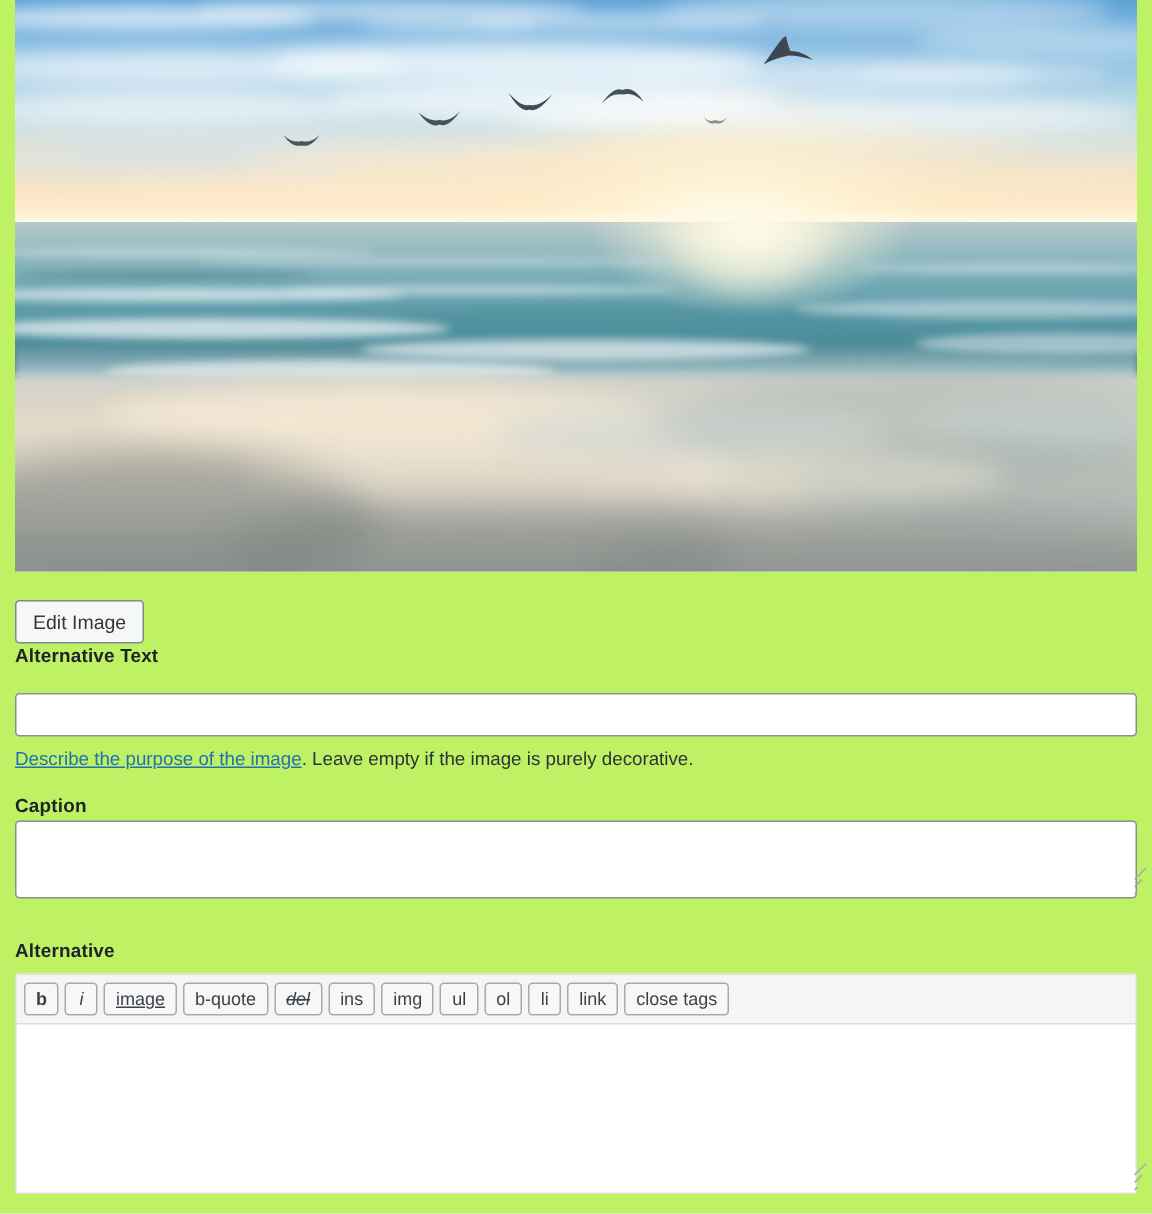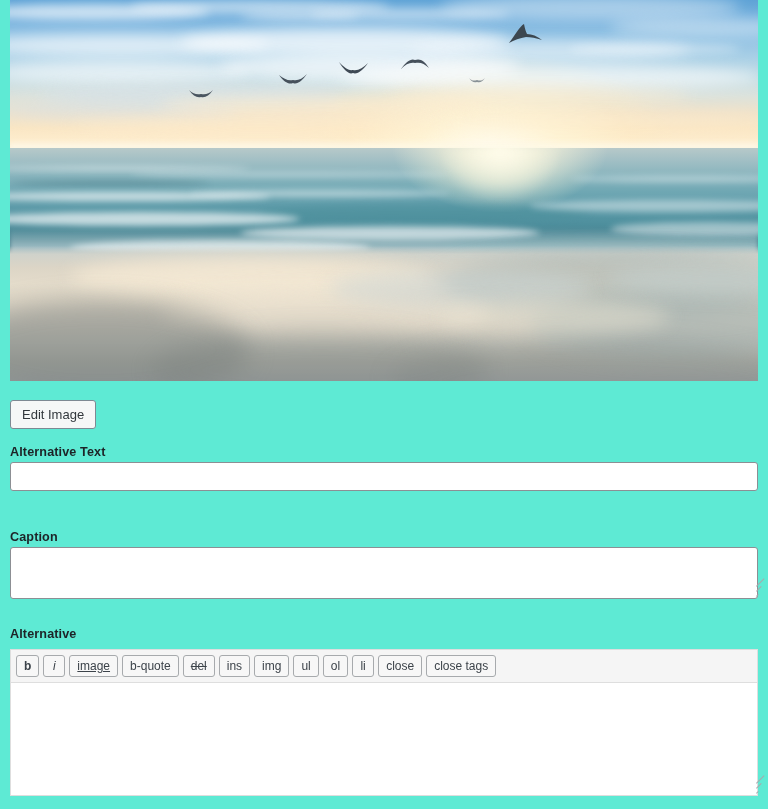--- a/index.html
+++ b/index.html
@@ -7,21 +7,21 @@
     margin: 0; padding: 0;
     width: 768px; height: 809px;
     background: #ededed;
     font-family: "Liberation Sans", sans-serif;
     -webkit-font-smoothing: antialiased;
     overflow: hidden;
   }
   .page {
     position: relative;
     width: 768px; height: 809px;
-    background: #5eead4;
+    background: #bef264;
   }
 
   
   .media-frame {
     position: absolute;
     left: 10px; top: 0px;
     width: 748px; height: 381px;
     overflow: hidden;
     background: #b9d5e8;
   }
@@ -143,21 +143,21 @@
     font-size: 13px; line-height: 27px;
     font-family: "Liberation Sans", sans-serif;
     cursor: pointer;
   }
 
   .field-label {
     position: absolute; left: 10px;
     font-size: 12.6px; font-weight: bold; color: #1d2327;
     letter-spacing: 0.01em;
   }
-  #alt-label { top: 445px; }
+  #alt-label { top: 430px; }
   #caption-label { top: 530px; }
   #desc-label { top: 627px; }
 
   .text-input {
     position: absolute; left: 10px; top: 462px;
     width: 748px; height: 29px;
     border: 1px solid #8c8f94;
     border-radius: 3px;
     background: #fff;
     font-size: 13px;
@@ -210,21 +210,21 @@
     font-size: 12px;
     line-height: 20px;
     font-family: "Liberation Sans", sans-serif;
     cursor: pointer;
     white-space: nowrap;
     text-align: center;
   }
   .qt-btn.b { font-weight: bold; }
   .qt-btn.i { font-style: italic; }
   .qt-btn.u { text-decoration: underline; }
-  .qt-btn.s { text-decoration: line-through; }
+  .qt-btn.s { text-decoration: line-through; font-style: italic; }
 
   .desc-area {
     position: absolute; left: 10px; top: 682px;
     width: 748px; height: 114px;
     border: 1px solid #dedede;
     background: #fff;
     font-size: 13px; color: #2c3338;
     padding: 8px;
     font-family: "Liberation Sans", sans-serif;
     resize: none;
@@ -339,20 +339,23 @@
       <div class="sand-sheen" style="left:600px; top:262px; width:220px; height:34px; background:rgba(198,210,210,0.45);"></div>
     </div>
   </div>
 
   <button class="edit-image-btn">Edit Image</button>
 
   <div class="field-label" id="alt-label">Alternative Text</div>
 
   <input class="text-input" type="text" value="" style="">
 
+  <div class="help-text">
+    <a href="#">Describe the purpose of the image</a><span>. Leave empty if the image is purely decorative.</span>
+  </div>
 
   <div class="field-label" id="caption-label">Caption</div>
 
   <textarea class="caption-area" style=""></textarea>
   <div class="resize-grip" style="left:745px; top:586px;">
     <i style="left:11px; top:0px;  width:11px;"></i>
     <i style="left:11px; top:5px;  width:7px;"></i>
     <i style="left:11px; top:10px; width:3px;"></i>
   </div>
 
@@ -362,21 +365,21 @@
     <button class="qt-btn b">b</button>
     <button class="qt-btn i">i</button>
     <button class="qt-btn u">image</button>
     <button class="qt-btn">b-quote</button>
     <button class="qt-btn s">del</button>
     <button class="qt-btn">ins</button>
     <button class="qt-btn">img</button>
     <button class="qt-btn">ul</button>
     <button class="qt-btn">ol</button>
     <button class="qt-btn">li</button>
-    <button class="qt-btn">close</button>
+    <button class="qt-btn">link</button>
     <button class="qt-btn">close tags</button>
   </div>
 
   <textarea class="desc-area" style=""></textarea>
   <div class="resize-grip" style="left:745px; top:783px;">
     <i style="left:11px; top:0px;  width:11px;"></i>
     <i style="left:11px; top:5px;  width:7px;"></i>
     <i style="left:11px; top:10px; width:3px;"></i>
   </div>
 

